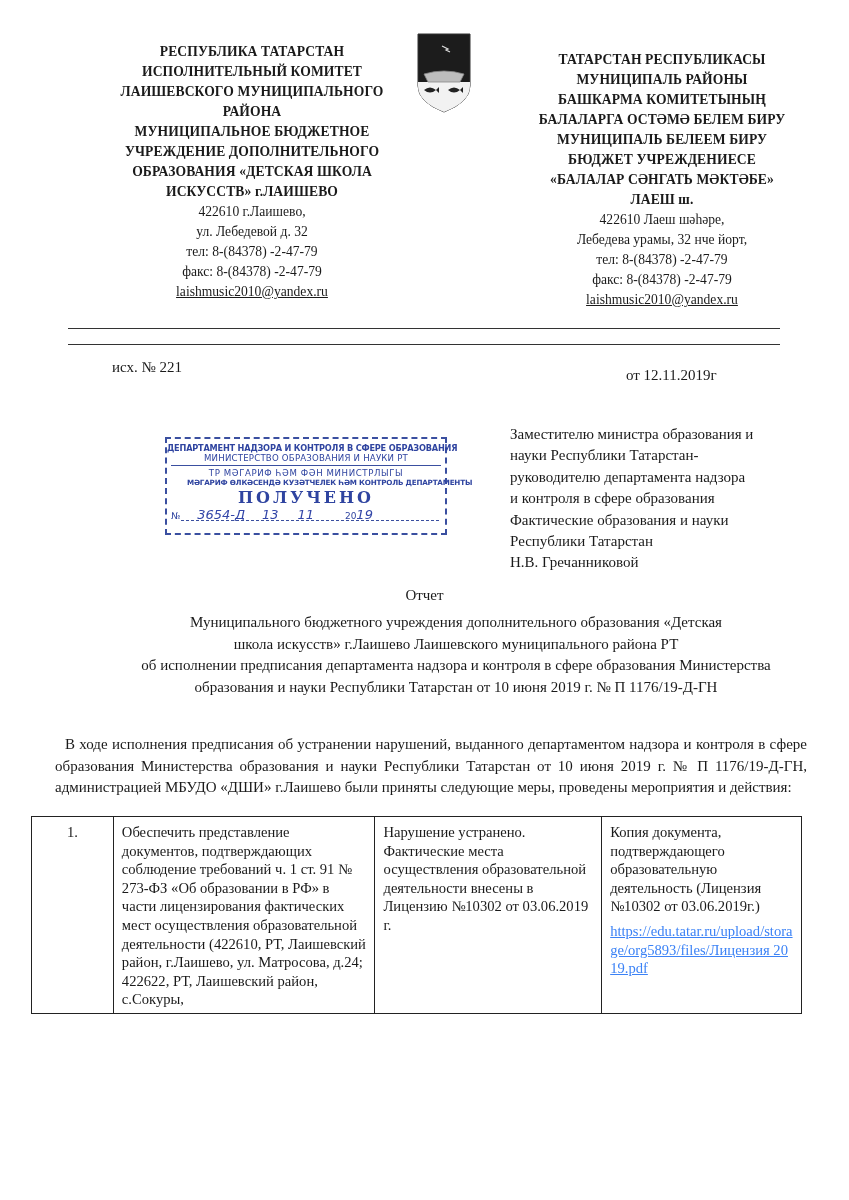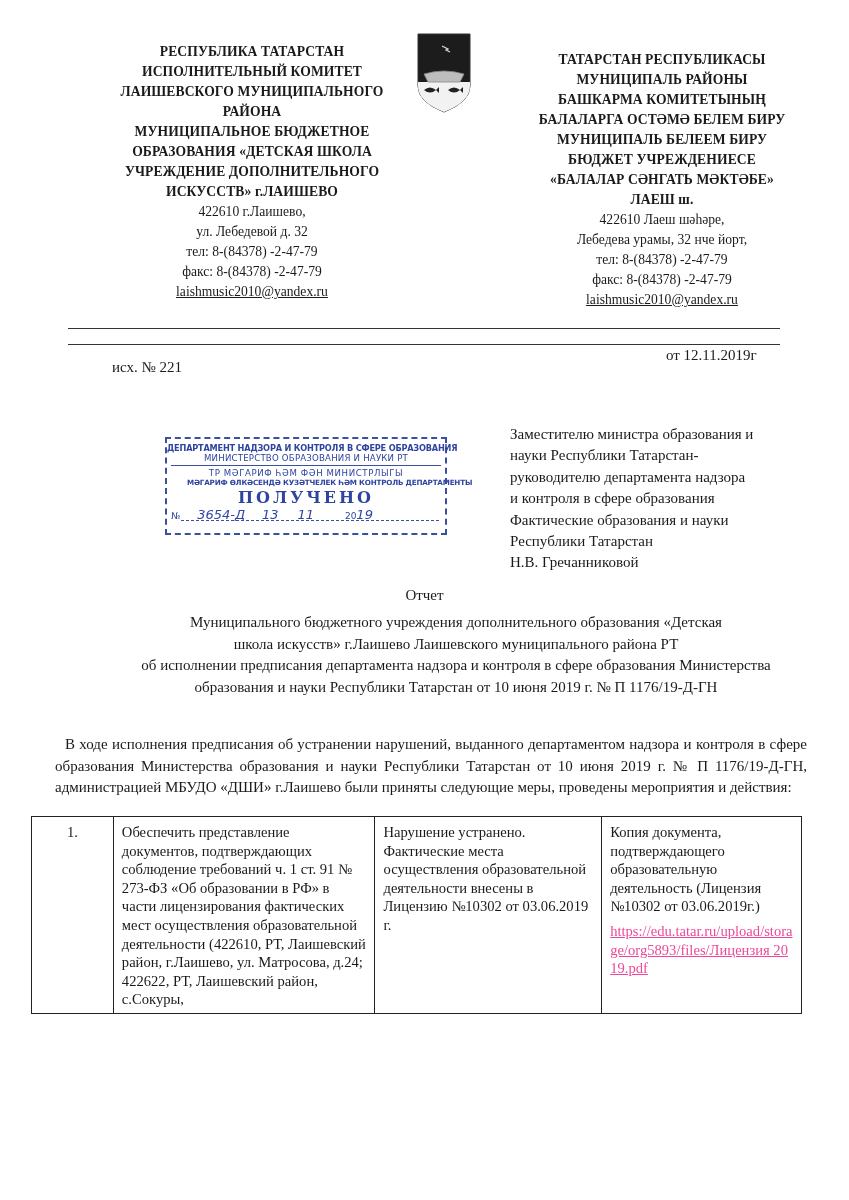--- a/index.html
+++ b/index.html
@@ -15,21 +15,21 @@
   .hdr-right {
     left: 526px; top: 50px; width: 272px; text-align: center;
     font-size: 13.6px; line-height: 20px;
   }
   .hdr-left .bold, .hdr-right .bold { font-weight: bold; letter-spacing: 0.1px; }
   .hdr-left .plain, .hdr-right .plain { font-weight: normal; }
   .email { text-decoration: underline; }
   .emblem { left: 396px; top: 22px; width: 96px; height: 96px; }
   .rule { left: 68px; width: 712px; height: 0; border-top: 1.3px solid #333; }
   .outgoing { left: 112px; top: 359px; font-size: 15px; }
-  .date { left: 626px; top: 347px; font-size: 15px; margin-left: 40px; }
+  .date { left: 626px; top: 367px; font-size: 15px; }
   .stamp {
     left: 165px; top: 437px; width: 278px; height: 94px;
     border: 2px dashed #3a4fa0; color: #2f44a0;
     font-family: "DejaVu Sans", sans-serif; text-align: center;
   }
   .stamp .s1 { font-size: 8.2px; font-weight: bold; margin-top: 4px; letter-spacing: -0.2px; white-space: nowrap; }
   .stamp .s2 { font-size: 8.6px; letter-spacing: 0.2px; white-space: nowrap; }
   .stamp .sep { border-top: 1px solid #3a4fa0; margin: 2px 4px; }
   .stamp .s3 { font-size: 8.6px; letter-spacing: 0.6px; white-space: nowrap; }
   .stamp .s4 { font-size: 7.2px; font-weight: bold; white-space: nowrap; letter-spacing: -0.2px; padding-left: 20px; }
@@ -50,33 +50,33 @@
     border-collapse: collapse; font-size: 14.6px;
   }
   table.main td, table.main th {
     border: 1.3px solid #222; vertical-align: top; padding: 2px 8px;
     font-weight: normal;
   }
   table.main th { text-align: center; line-height: 19px; height: 42px; }
   table.main th.c0 { text-align: left; padding-left: 6px; }
   table.main td { line-height: 18.6px; padding-top: 6px; padding-bottom: 4px; }
   table.main td.num { text-align: center; }
-  .link { text-decoration: underline; color: #ec4899; display: block; margin-top: 6px; word-break: break-all; }
+  .link { text-decoration: underline; color: #3b82f6; display: block; margin-top: 6px; word-break: break-all; }
 </style>
 </head>
 <body>
 
 <div class="abs hdr-left">
   <div class="bold">РЕСПУБЛИКА ТАТАРСТАН</div>
   <div class="bold">ИСПОЛНИТЕЛЬНЫЙ КОМИТЕТ</div>
   <div class="bold">ЛАИШЕВСКОГО МУНИЦИПАЛЬНОГО</div>
   <div class="bold">РАЙОНА</div>
   <div class="bold">МУНИЦИПАЛЬНОЕ БЮДЖЕТНОЕ</div>
+  <div class="bold">УЧРЕЖДЕНИЕ ДОПОЛНИТЕЛЬНОГО</div>
   <div class="bold">ОБРАЗОВАНИЯ «ДЕТСКАЯ ШКОЛА</div>
-  <div class="bold">УЧРЕЖДЕНИЕ ДОПОЛНИТЕЛЬНОГО</div>
   <div class="bold">ИСКУССТВ» г.ЛАИШЕВО</div>
   <div class="plain">422610 г.Лаишево,</div>
   <div class="plain">ул.  Лебедевой д. 32</div>
   <div class="plain">тел:    8-(84378) -2-47-79</div>
   <div class="plain">факс:  8-(84378) -2-47-79</div>
   <div class="plain email">laishmusic2010@yandex.ru</div>
 </div>
 
 <div class="abs emblem">
   <svg width="96" height="96" viewBox="0 0 96 96">

